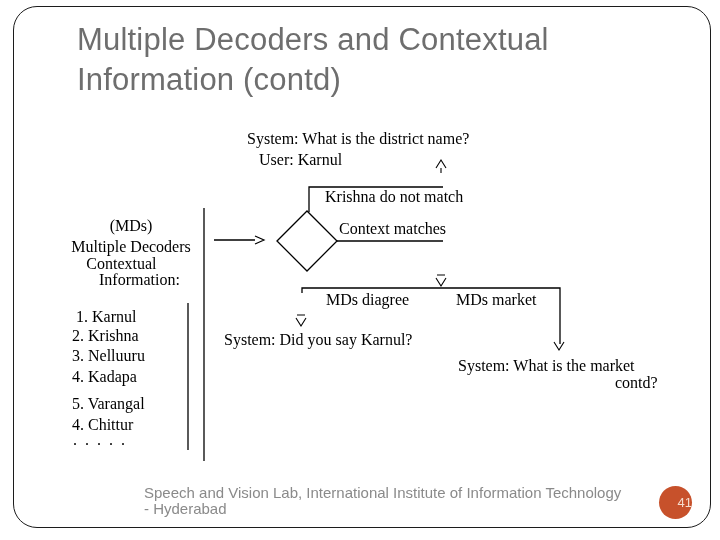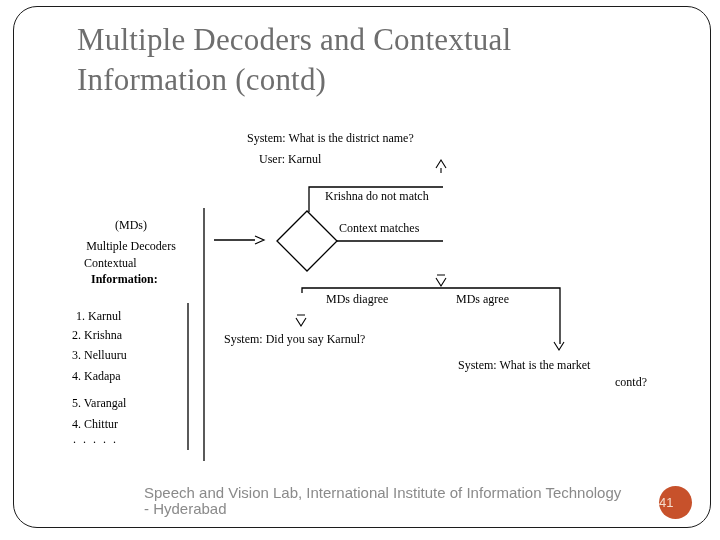--- a/index.html
+++ b/index.html
@@ -19,61 +19,60 @@
     box-sizing:border-box;
   }
   .title{
     position:absolute;
     left:77px;top:20px;
     width:548px;
     font-size:31px;
     line-height:40px;
     color:#6e6e6e;
     letter-spacing:0.2px;
-    font-family:Liberation Serif, serif;
   }
   
   .dt{
     position:absolute;
     font-family:"Liberation Serif",serif;
-    font-size:12px;
+    font-size:16px;
     line-height:15px;
     color:#000;
     white-space:nowrap;
   }
   .md-block{
     left:62px;top:215px;
     width:138px;
     text-align:center;
     white-space:normal;
     line-height:21px;
   }
   .ctxinfo{left:63px;top:256px;line-height:15px;text-align:center;}
-  .ctxinfo .l2{margin-left:28px;margin-top:1px;font-weight:bold;}
+  .ctxinfo .l2{margin-left:36px;margin-top:1px;}
   svg.overlay{
     position:absolute;left:0;top:0;
     pointer-events:none;
   }
   .footer{
     position:absolute;
     left:144px;top:485px;
     width:480px;
     font-size:15px;
     line-height:16px;
     color:#8a8a8a;
   }
   .page-badge{
     position:absolute;
     left:659px;top:486px;
     width:33px;height:33px;
     border-radius:50%;
     background:#c7512b;
     color:#f4dccd;
     font-size:13px;
-    display:flex;align-items:center;justify-content:flex-start;
+    display:flex;align-items:center;justify-content:flex-end;
   }
 </style>
 </head>
 <body>
 
 <div class="slide">
 
   <div class="frame"></div>
 
   <div class="title">Multiple Decoders and Contextual Information (contd)</div>
@@ -120,21 +119,21 @@
 
   <div class="dt" style="left:76px;top:309px">1. Karnul</div>
   <div class="dt" style="left:72px;top:328px">2. Krishna</div>
   <div class="dt" style="left:72px;top:348px">3. Nelluuru</div>
   <div class="dt" style="left:72px;top:369px">4. Kadapa</div>
   <div class="dt" style="left:72px;top:396px">5. Varangal</div>
   <div class="dt" style="left:72px;top:417px">4. Chittur</div>
   <div class="dt" style="left:73px;top:432px;letter-spacing:2px">. . . . .</div>
 
   <div class="dt" style="left:326px;top:292px">MDs diagree</div>
-  <div class="dt" style="left:456px;top:292px">MDs agree</div>
+  <div class="dt" style="left:456px;top:292px">MDs market</div>
   <div class="dt" style="left:458px;top:358px">System: What is the market</div>
   <div class="dt" style="left:224px;top:332px">System: Did you say Karnul?</div>
   <div class="dt" style="left:615px;top:375px">contd?</div>
 
   <div class="footer">
     <div>Speech and Vision Lab, International Institute of Information Technology</div>
     <div>- Hyderabad</div>
   </div>
 
   <div class="page-badge">

